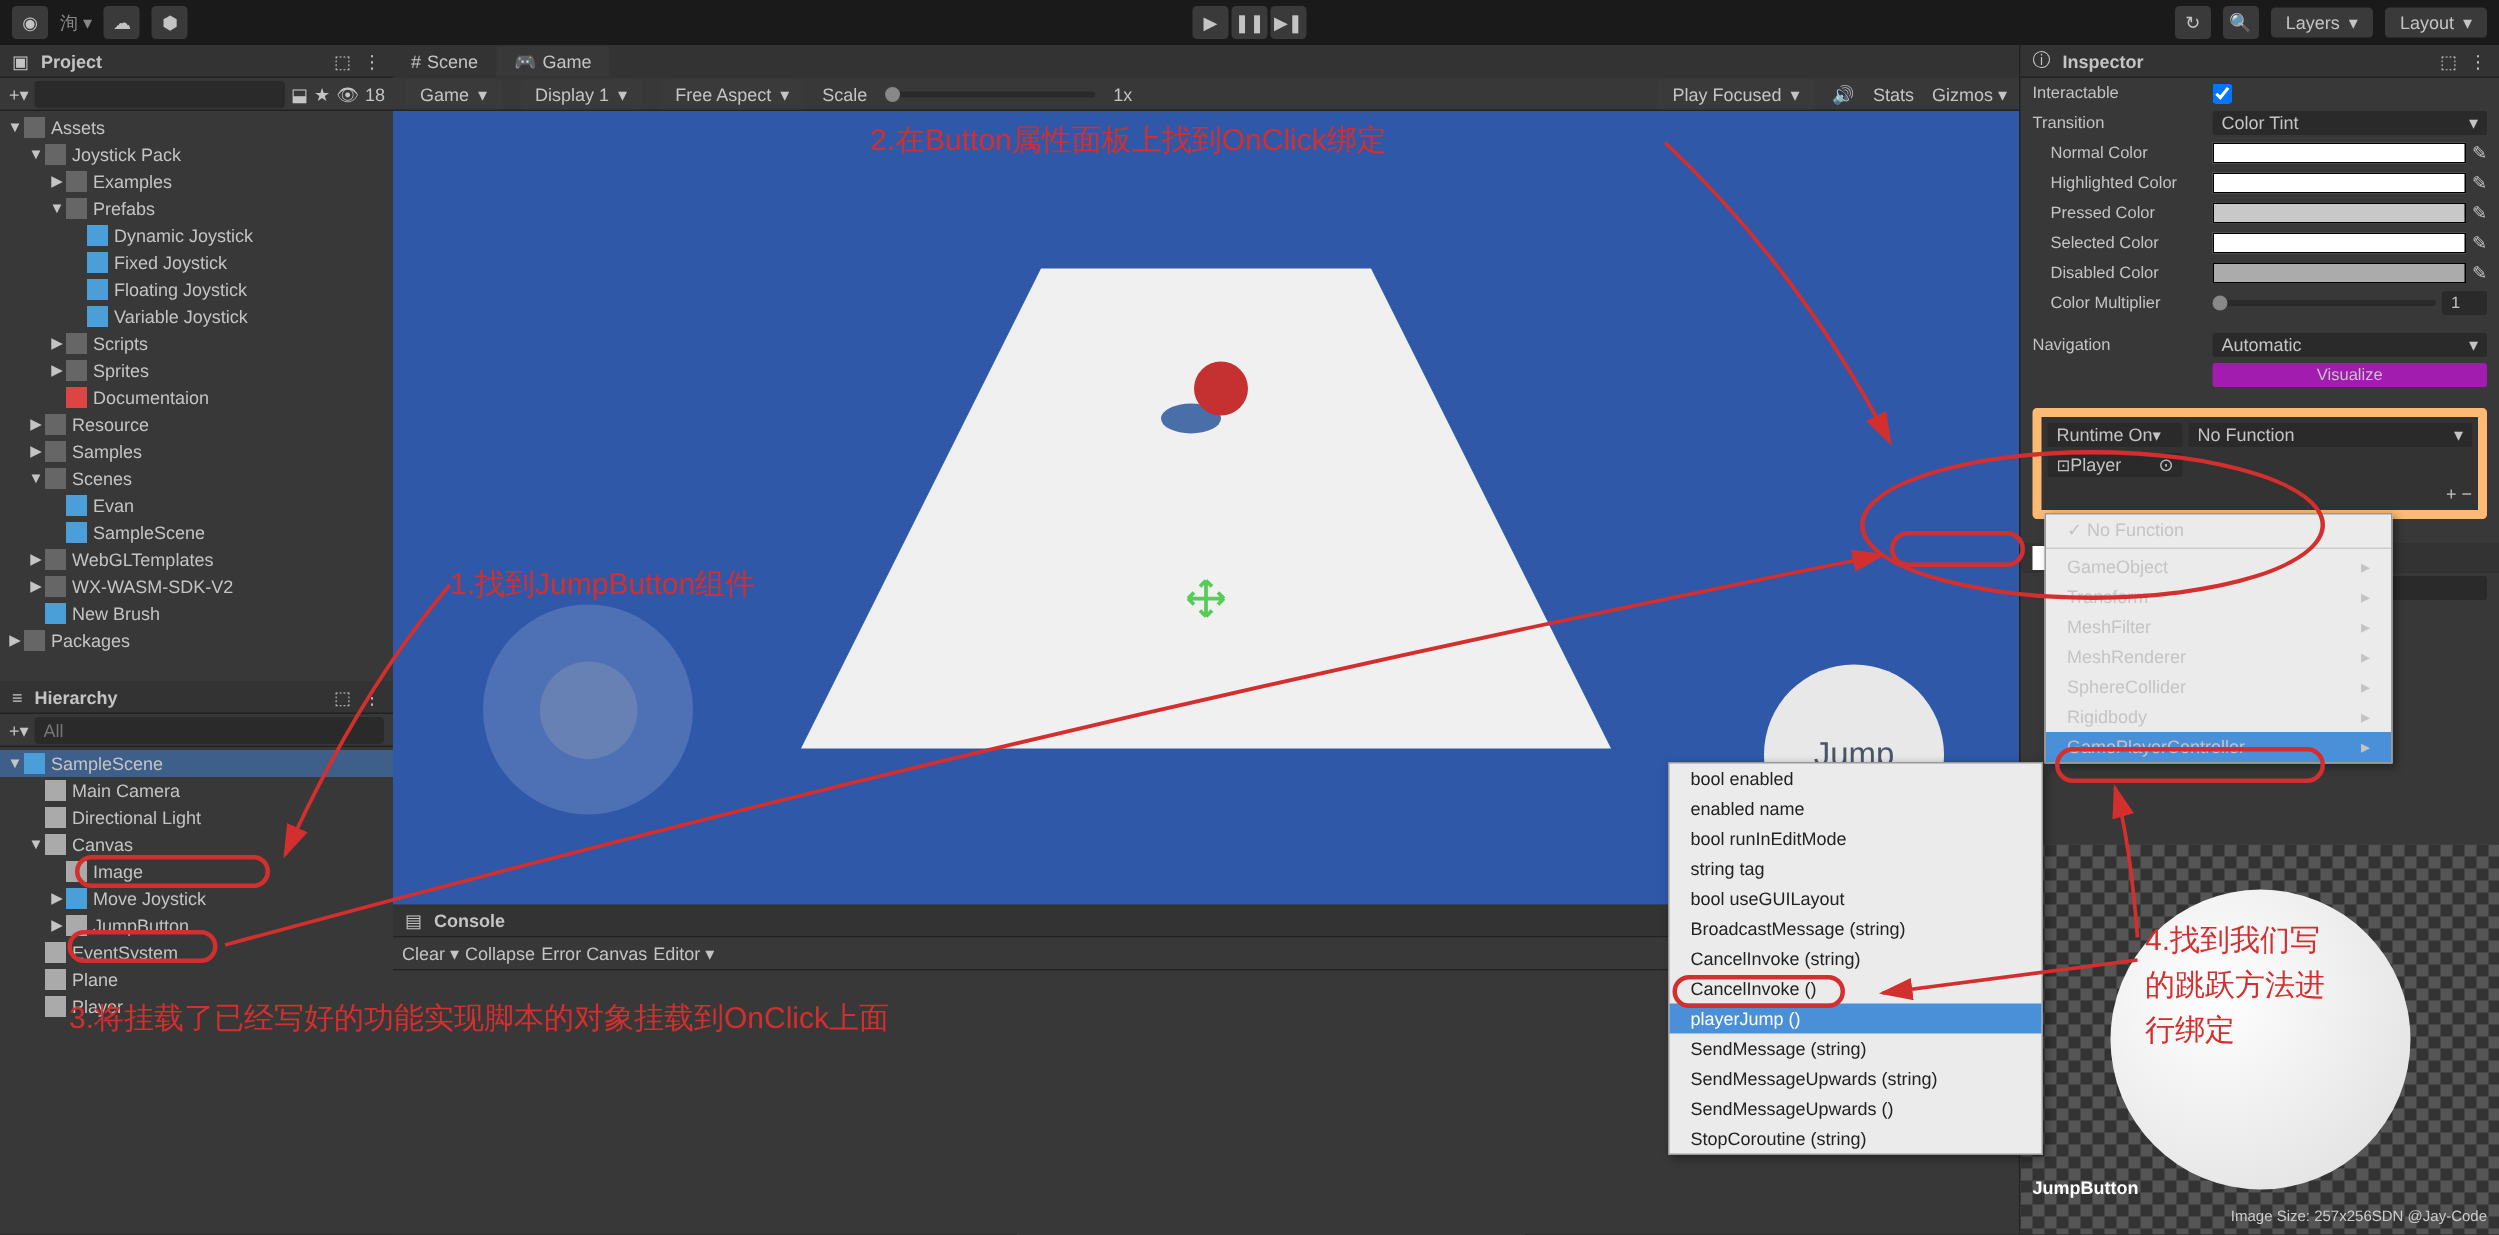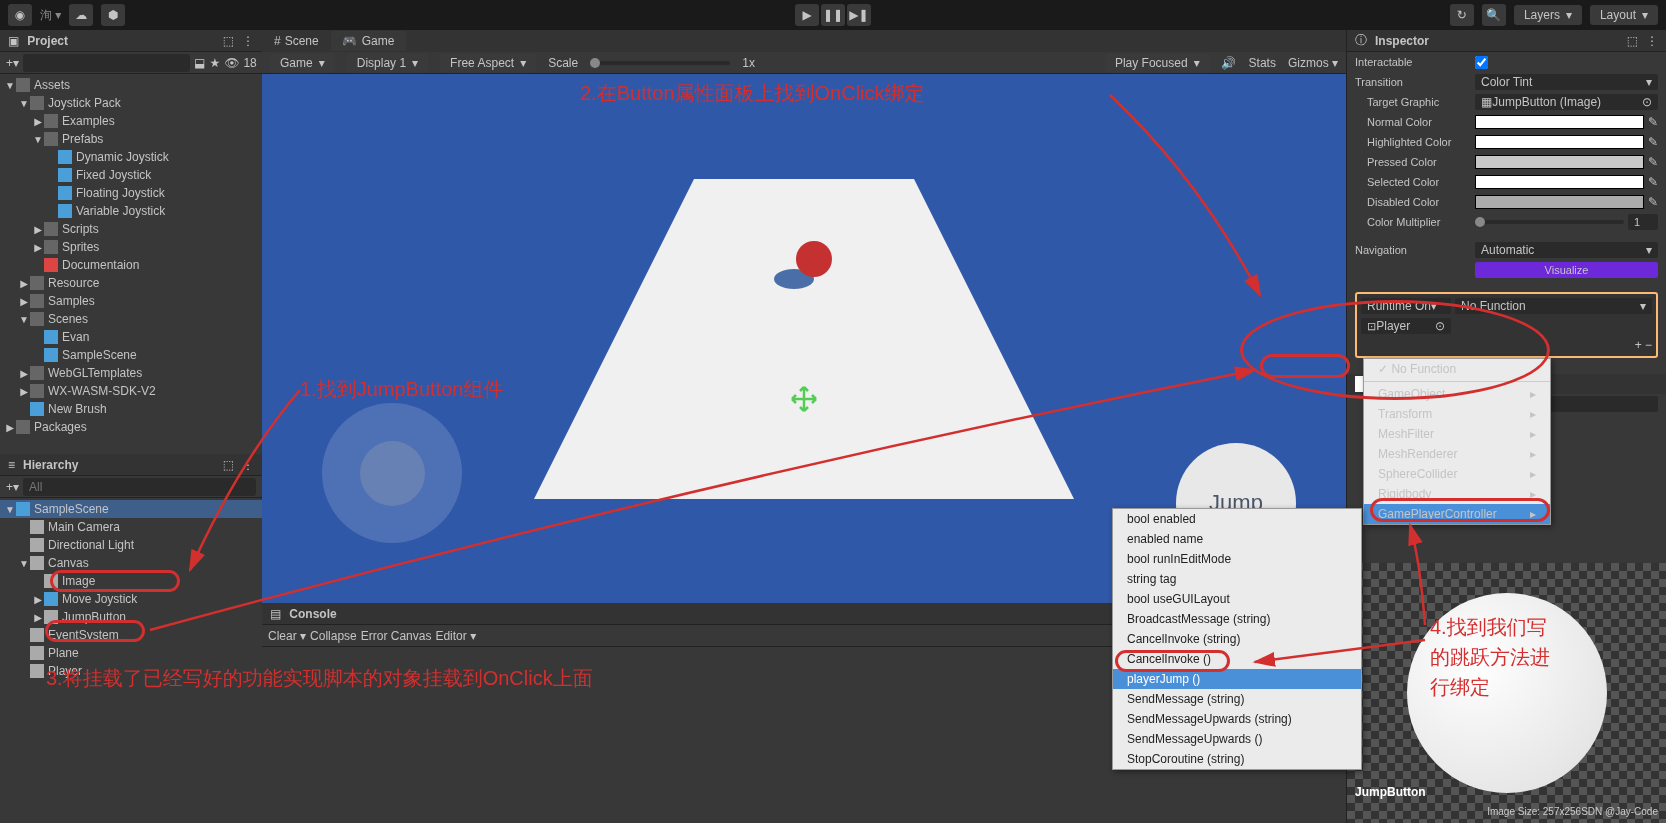--- a/index.html
+++ b/index.html
@@ -30,21 +30,21 @@
 .plane{position:absolute;left:50%;top:50%;transform:translate(-50%,-50%)}
 .joystick{position:absolute;left:60px;bottom:60px;width:140px;height:140px;border-radius:50%;background:rgba(255,255,255,0.15);display:flex;align-items:center;justify-content:center}
 .joystick-inner{width:65px;height:65px;border-radius:50%;background:rgba(120,140,180,0.6)}
 .jump-btn{position:absolute;right:50px;bottom:40px;width:120px;height:120px;border-radius:50%;background:#e8e8e8;display:flex;align-items:center;justify-content:center;color:#4a5568;font-size:22px;font-weight:500}
 .console-area{height:220px;background:#333;display:flex;flex-direction:column}
 .right{width:320px;background:#383838;display:flex;flex-direction:column;border-left:1px solid #222}
 .insp-row{display:flex;align-items:center;padding:2px 8px;height:20px}
 .insp-label{width:120px;font-size:11px}
 .insp-field{flex:1;background:#2a2a2a;padding:2px 6px;border-radius:2px;font-size:11px;display:flex;align-items:center;height:16px}
 .color-swatch{flex:1;height:14px;background:#fff;border:1px solid #000}
-.onclick-box{margin:4px 8px;background:#333;border:2px solid #fdba74;border-radius:3px;padding:4px}
+.onclick-box{margin:4px 8px;background:#333;border:6px solid #fdba74;border-radius:3px;padding:4px}
 .dropdown-menu{position:absolute;background:#ebebeb;border:1px solid #999;box-shadow:2px 2px 6px rgba(0,0,0,0.4);z-index:100}
 .menu-item{padding:3px 14px;color:#222;cursor:pointer;display:flex;justify-content:space-between;align-items:center}
 .menu-item.hl{background:#4a90d9;color:#fff}
 .menu-sep{height:1px;background:#ccc;margin:2px 0}
 .anno{position:absolute;color:#d32f2f;font-size:20px;font-weight:500;z-index:200;pointer-events:none}
 .red-circle{position:absolute;border:3px solid #d32f2f;border-radius:50%;z-index:199;pointer-events:none}
 svg.arrow-svg{position:absolute;z-index:198;pointer-events:none}
 .slider{flex:1;height:4px;background:#2a2a2a;border-radius:2px;position:relative}
 .slider-thumb{position:absolute;width:10px;height:10px;background:#888;border-radius:50%;top:-3px}
 .checker{background:repeating-conic-gradient(#555 0 25%,#333 0 50%) 0 0/16px 16px}
@@ -352,28 +352,20 @@
         <input type="checkbox" checked="" style="">
       </div>
     <div class="insp-row">
         <span class="insp-label">Transition</span>
         <span class="insp-field">
           <span>Color Tint</span>
           <span style="margin-left:auto">▾</span>
         </span>
       </div>
     <div class="insp-row">
-        <span class="insp-label" style="padding-left:12px">Target Graphic</span>
-        <span class="insp-field">
-          <span>▦</span>
-          <span>JumpButton (Image)</span>
-          <span style="margin-left:auto">⊙</span>
-        </span>
-      </div>
-    <div class="insp-row">
         <span class="insp-label" style="padding-left:12px">Normal Color</span>
         <div class="color-swatch"></div>
         <span style="margin-left:4px">✎</span>
       </div>
     <div class="insp-row">
         <span class="insp-label" style="padding-left:12px">Highlighted Color</span>
         <div class="color-swatch"></div>
         <span style="margin-left:4px">✎</span>
       </div>
     <div class="insp-row">
@@ -401,21 +393,21 @@
     <div style="height:8px"></div>
     <div class="insp-row">
         <span class="insp-label">Navigation</span>
         <span class="insp-field">
           <span>Automatic</span>
           <span style="margin-left:auto">▾</span>
         </span>
       </div>
     <div class="insp-row">
         <span class="insp-label"></span>
-        <span class="insp-field" style="text-align:center;justify-content:center;background:#6d28d9">Visualize</span>
+        <span class="insp-field" style="text-align:center;justify-content:center;background:#a21caf">Visualize</span>
       </div>
     <div style="height:8px"></div>
     <div class="onclick-box">
       <div style="display:flex;gap:4px;margin-bottom:4px">
         <span class="insp-field" style="flex:0 0 90px"><span>Runtime On</span>▾</span>
         <span class="insp-field">
             <span>No Function</span>
             <span style="margin-left:auto">▾</span>
           </span>
       </div>
@@ -435,21 +427,21 @@
       </div>
     <div style="flex:1"></div>
     <div class="checker" style="height:260px;position:relative">
       <div style="position:absolute;left:50%;top:50%;transform:translate(-50%,-50%);width:200px;height:200px;border-radius:50%;background:radial-gradient(circle at 35% 35%,#fff,#ddd)"></div>
       <div style="position:absolute;bottom:24px;left:8px;color:#fff;font-weight:bold">JumpButton</div>
       <div style="position:absolute;bottom:6px;right:8px;color:#ccc;font-size:10px">Image Size: 257x256SDN @Jay-Code</div>
     </div>
   </div>
 </div>
 
-<div class="dropdown-menu" id="menu1" style="left:1363px;top:358px;width:188px">
+<div class="dropdown-menu" id="menu1" style="left:1363px;top:342px;width:232px">
     <div class="menu-item">
       <span>✓ No Function</span>
     </div>
     <div class="menu-sep"></div>
     <div class="menu-item">
       <span>GameObject</span>
       <span>▸</span>
     </div>
     <div class="menu-item">
       <span>Transform</span>

